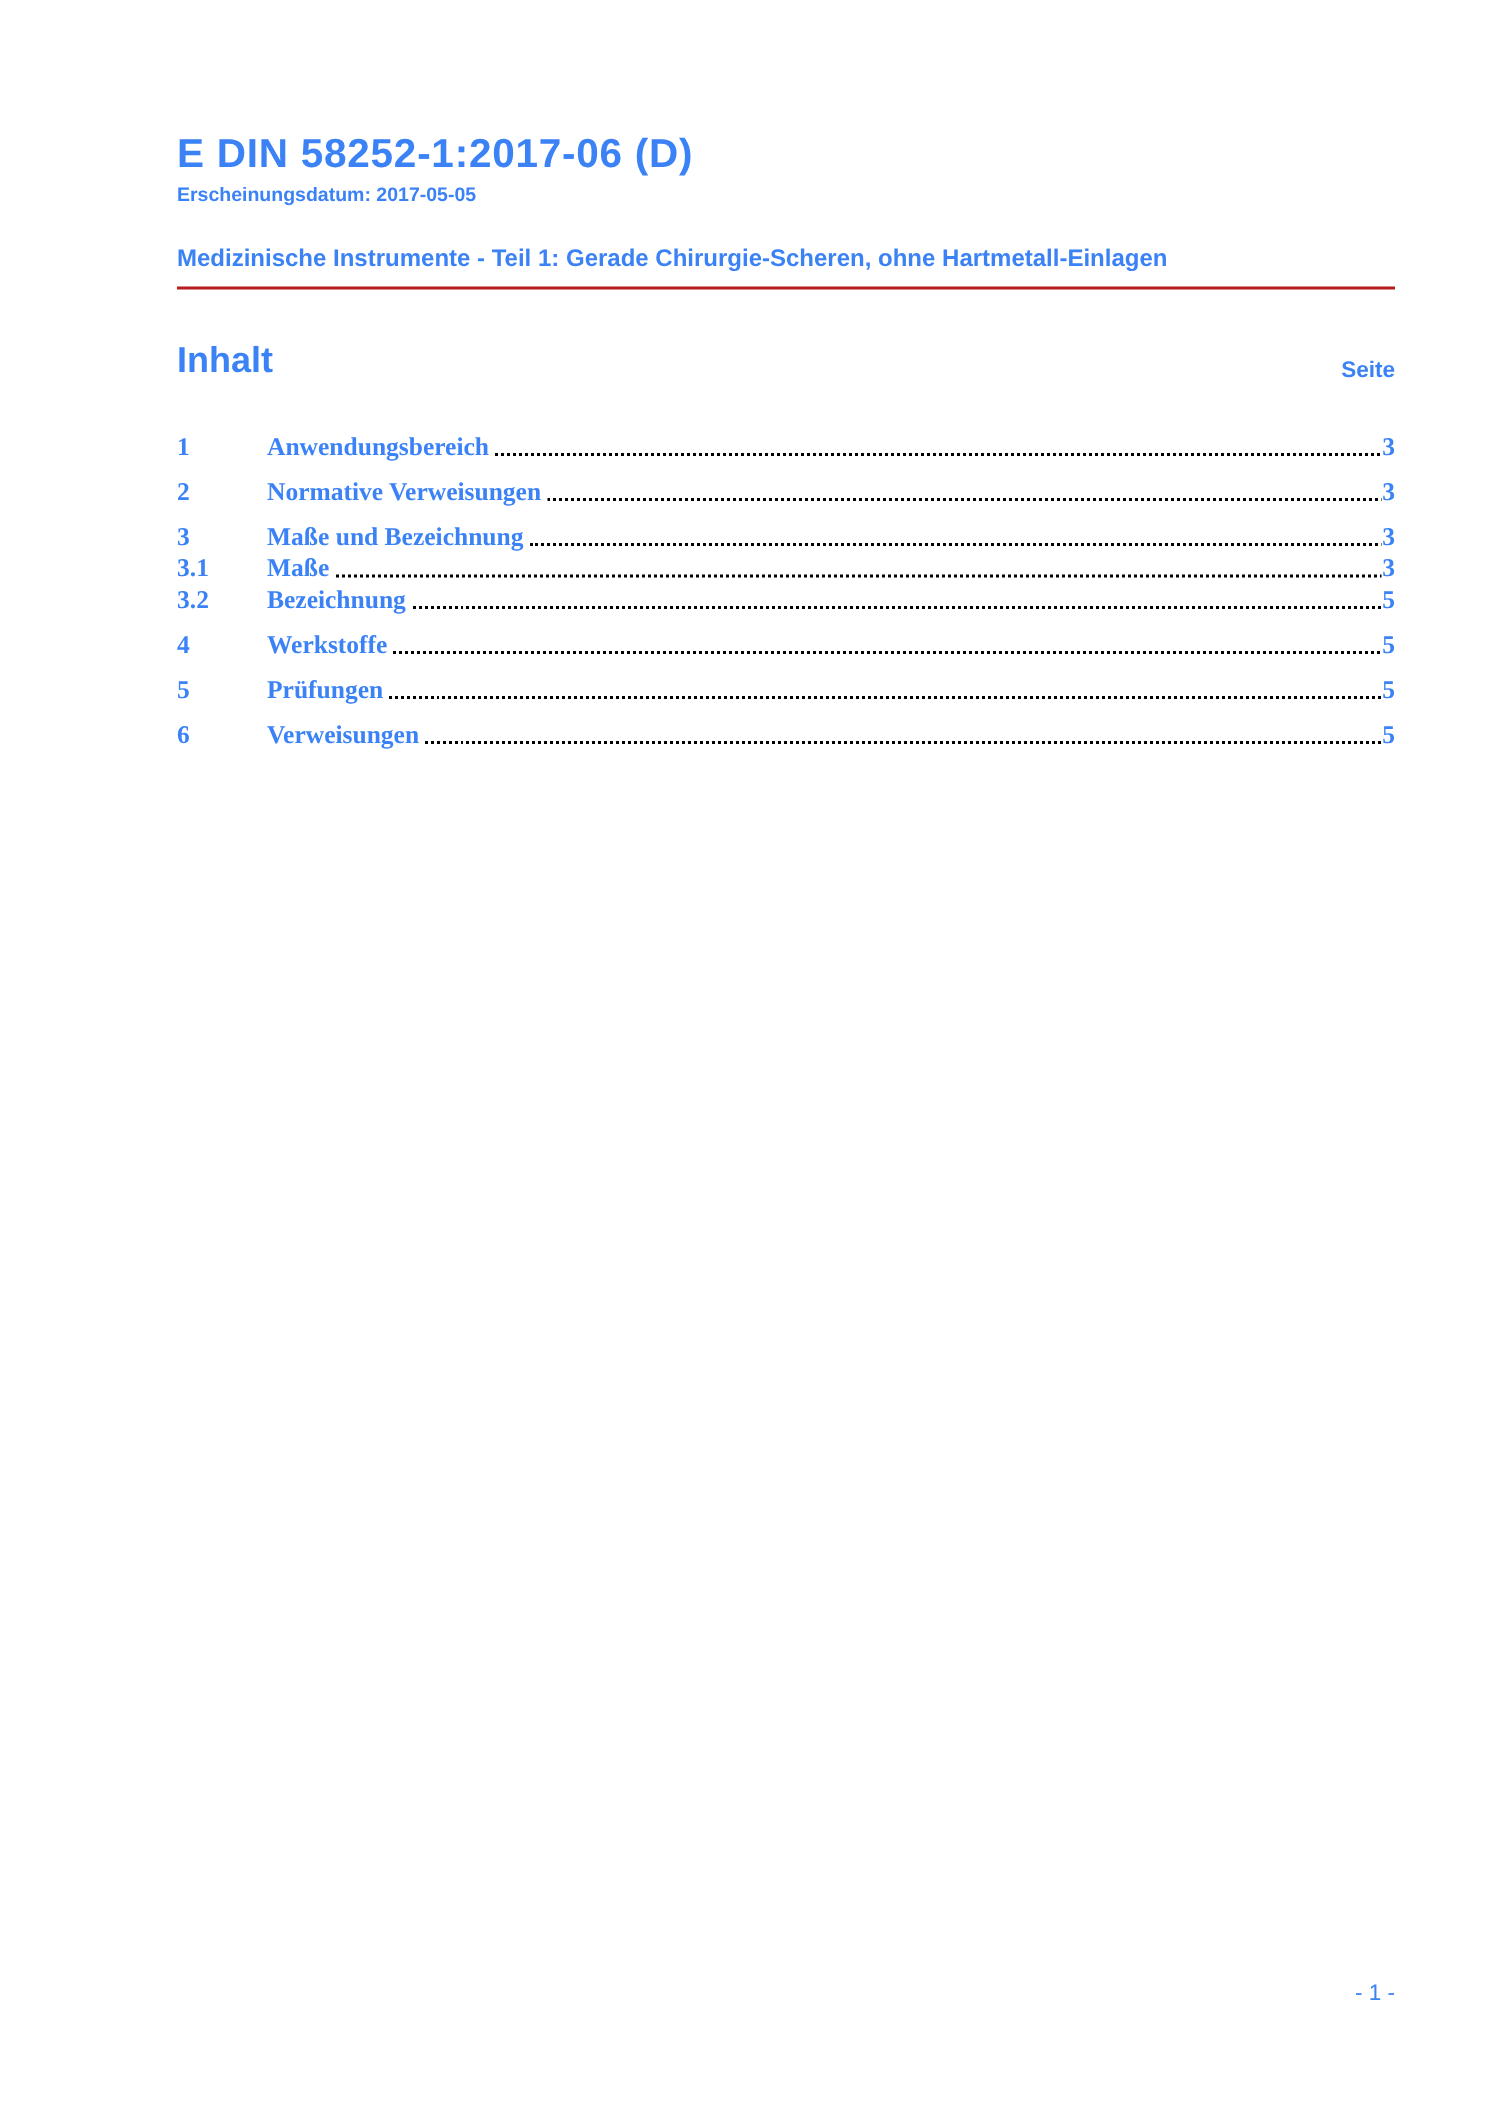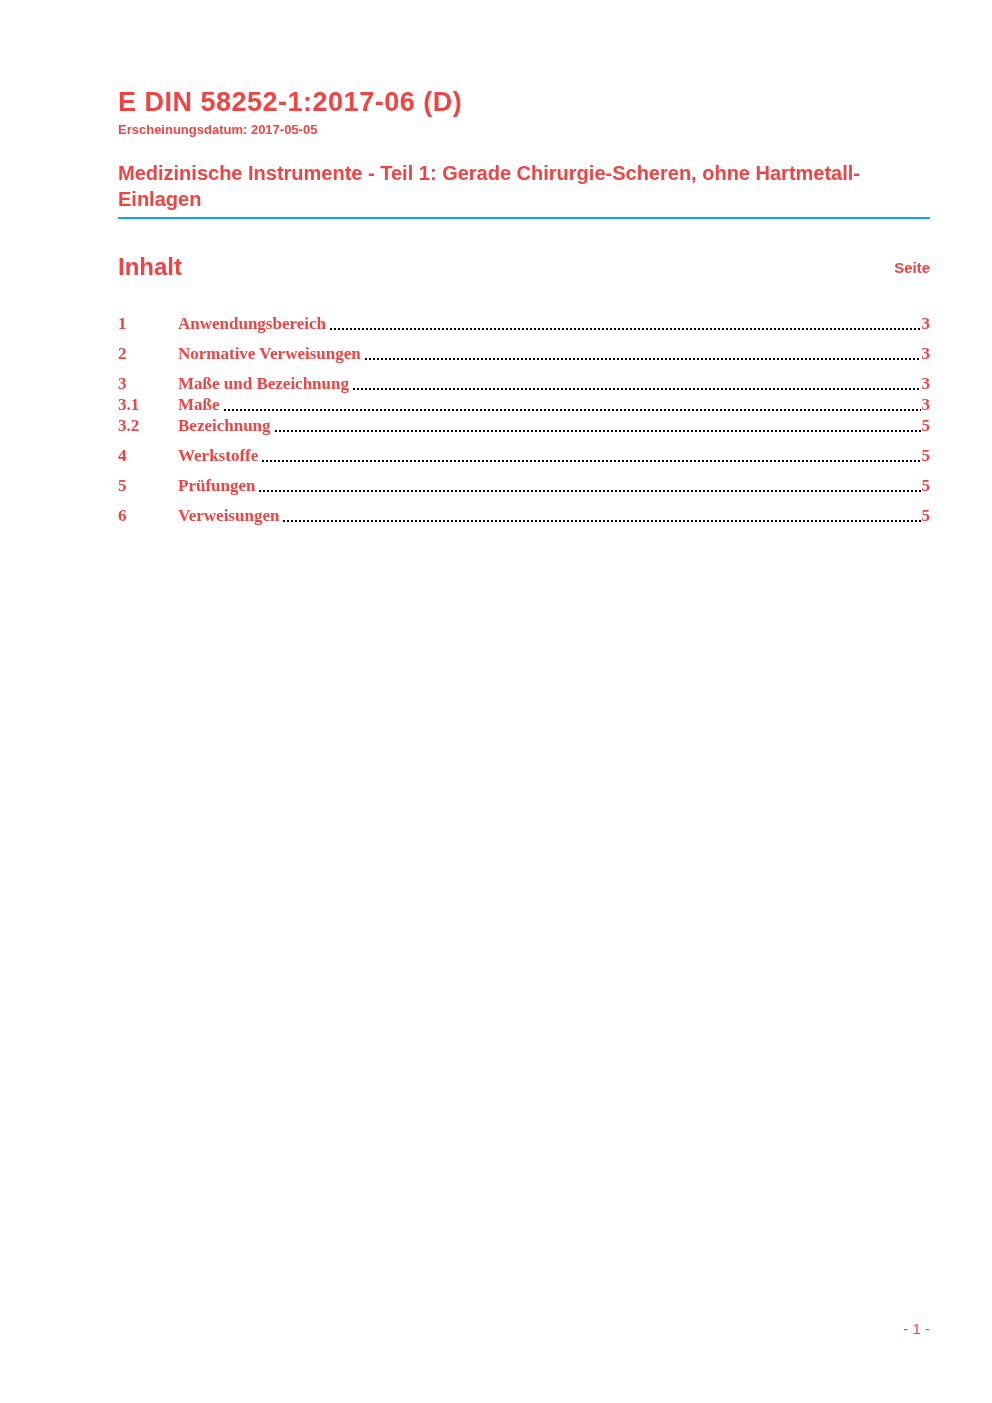--- a/index.html
+++ b/index.html
@@ -5,21 +5,21 @@
   html, body {
     margin: 0;
     padding: 0;
     background: #ffffff;
   }
   .page {
     position: relative;
     width: 992px;
     height: 1403px;
     background: #ffffff;
-    color: #ef4444;
+    color: #3b82f6;
     font-family: "Liberation Sans", sans-serif;
     overflow: hidden;
   }
   .content {
     position: absolute;
     left: 118px;
     top: 0;
     width: 812px;
   }
   .doc-number {
@@ -30,31 +30,31 @@
     letter-spacing: 0.5px;
   }
   .pub-date {
     margin-top: 5px;
     font-size: 13px;
     font-weight: bold;
     line-height: 18px;
   }
   .doc-title {
     margin-top: 21px;
-    font-size: 20px;
+    font-size: 16px;
     font-weight: bold;
     line-height: 26px;
     padding-bottom: 5px;
-    border-bottom: 2px solid #0ea5e9;
+    border-bottom: 2px solid #b91c1c;
   }
   .toc-heading-row {
     margin-top: 34px;
     display: flex;
     justify-content: space-between;
-    align-items: center;
+    align-items: flex-end;
   }
   .toc-heading {
     font-size: 24px;
     font-weight: bold;
     line-height: 28px;
   }
   .page-col-label {
     font-size: 15px;
     font-weight: bold;
     margin-left: 12px;

